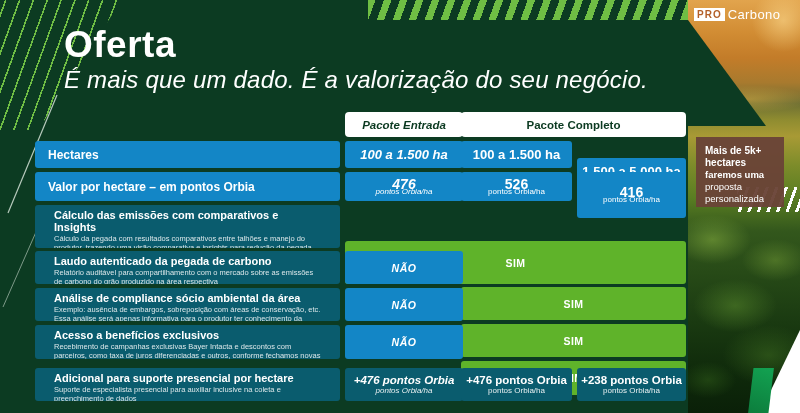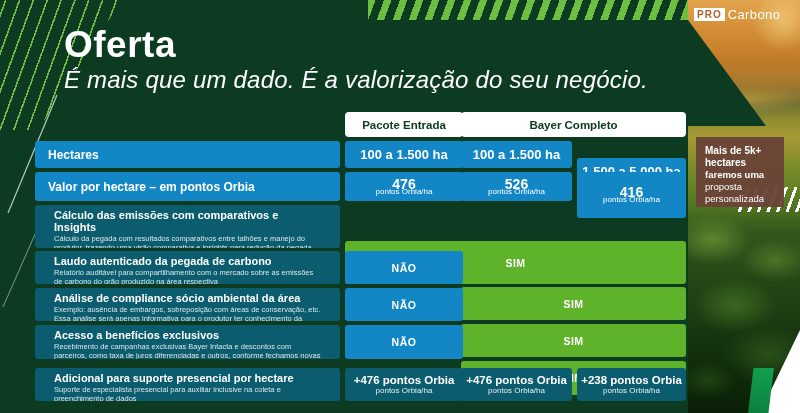--- a/index.html
+++ b/index.html
@@ -54,21 +54,21 @@
   .logo{position:absolute;left:694px;top:7px;display:flex;align-items:center;gap:3px;}
   .pro-badge{background:#fff;color:#B35F28;font-weight:bold;font-size:10px;
     padding:1px 3px;letter-spacing:1px;line-height:11px;}
   .carbono{color:#fff;font-size:13px;letter-spacing:.4px;}
   
   .title{position:absolute;left:64px;top:24px;font-size:37px;font-weight:bold;letter-spacing:.5px;}
   .subtitle{position:absolute;left:64px;top:66px;font-size:24px;font-style:italic;letter-spacing:.2px;white-space:nowrap;}
   
   .box{position:absolute;border-radius:3px;box-sizing:border-box;overflow:hidden;}
   .c-label{left:35px;width:305px;}
-  .c1{left:345px;width:118px;}
+  .c1{left:345px;width:118px;font-style:italic;}
   .c2{left:461px;width:111px;}
   .c3{left:577px;width:109px;}
   .c23{left:461px;width:225px;}
   .c123{left:345px;width:341px;}
   .blue{background:#1386C6;}
   .teal{background:#0A5C6E;}
   .greenbx{background:#5FB32A;margin-top:36px;}
   .whitebox{background:#fff;border-radius:4px;color:#0B3A21;}
   .center{display:flex;align-items:center;justify-content:center;text-align:center;}
   .vcenter{display:flex;align-items:center;padding-left:13px;}
@@ -115,21 +115,21 @@
     <span class="carbono">Carbono</span>
   </div>
 
   <div class="title">Oferta</div>
   <div class="subtitle">É mais que um dado. É a valorização do seu negócio.</div>
 
   <div class="box whitebox c1 center" style="top:112px;height:25px">
     <span class="hdr-label">Pacote Entrada</span>
   </div>
   <div class="box whitebox c23 center" style="top:112px;height:25px">
-    <span class="hdr-label">Bayer Completo</span>
+    <span class="hdr-label">Pacote Completo</span>
   </div>
 
   <div class="box blue c-label vcenter" style="top:141px;height:27px">
     <span class="lbl-simple">Hectares</span>
   </div>
   <div class="box blue c1 center" style="top:141px;height:27px">
     <span class="range">100 a 1.500 ha</span>
   </div>
   <div class="box blue c2 center" style="top:141px;height:27px">
     <span class="range">100 a 1.500 ha</span>

